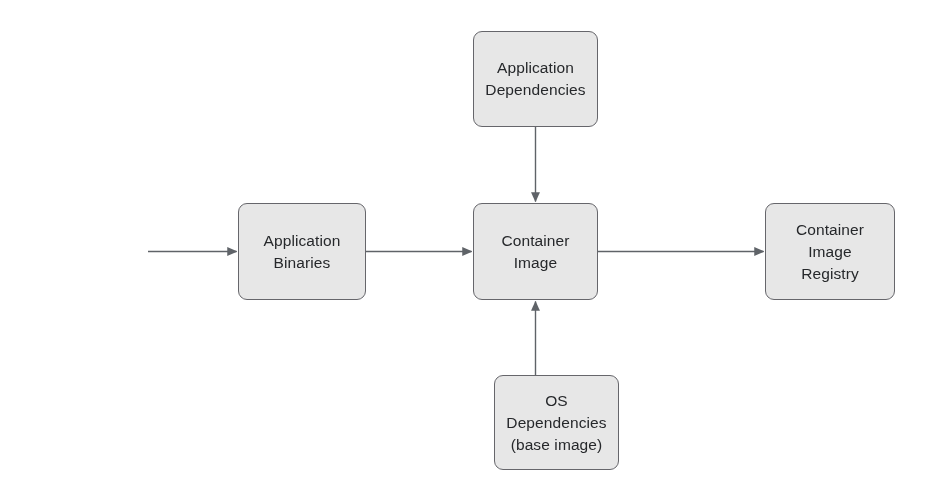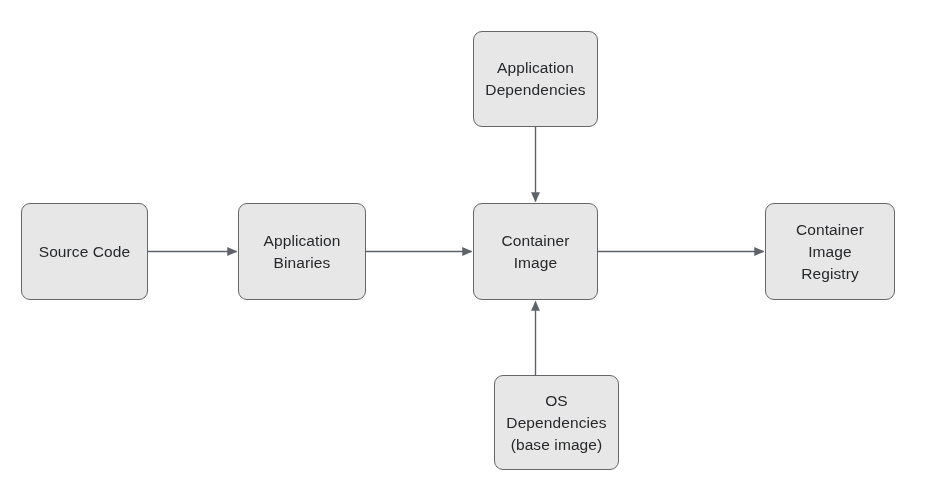--- a/index.html
+++ b/index.html
@@ -78,23 +78,20 @@
     <line x1="535.5" y1="127" x2="535.5" y2="201.5" stroke="#5f6368" stroke-width="1.4" marker-end="url(#arrow)"></line>
 
     <line x1="535.5" y1="375" x2="535.5" y2="301.5" stroke="#5f6368" stroke-width="1.4" marker-end="url(#arrow)"></line>
   </svg>
 
   <div class="node" id="node-application-dependencies">
     <span class="label">Application
 Dependencies</span>
   </div>
 
-  <div class="node" id="node-source-code">
-    <span class="label">Source Code</span>
-  </div>
 
   <div class="node" id="node-application-binaries">
     <span class="label">Application
 Binaries</span>
   </div>
 
   <div class="node" id="node-container-image">
     <span class="label">Container
 Image</span>
   </div>

